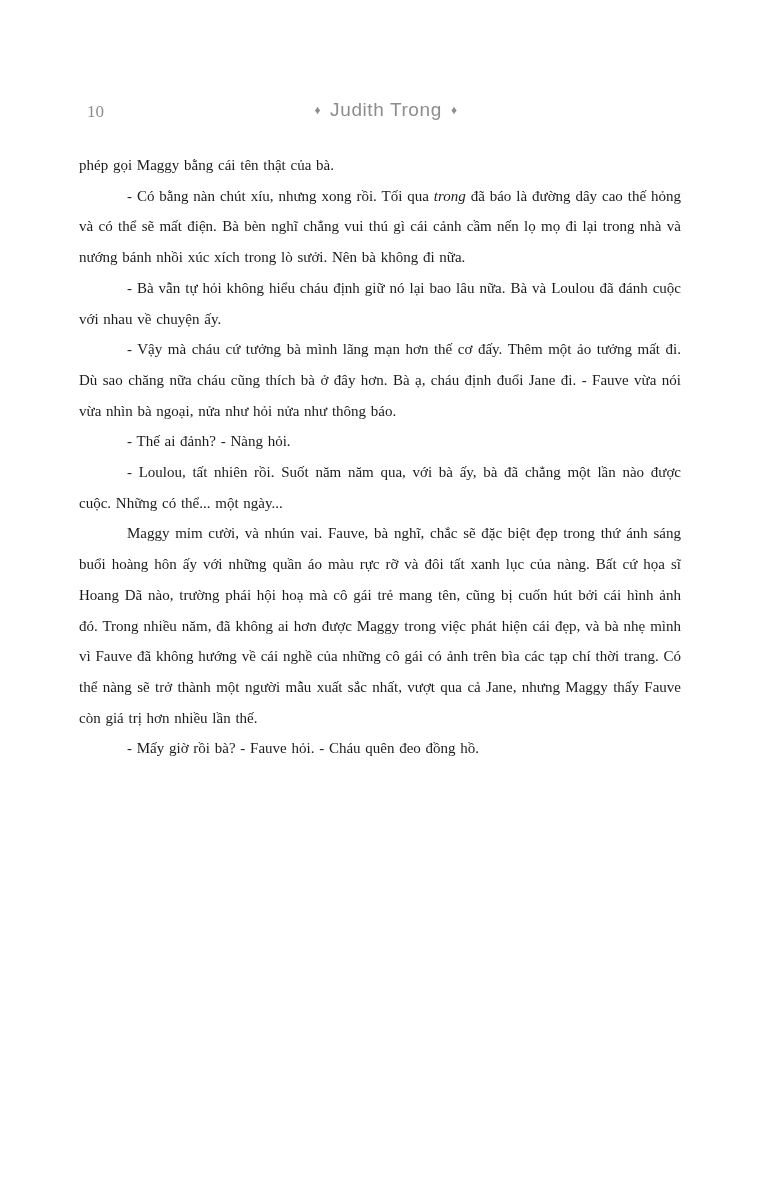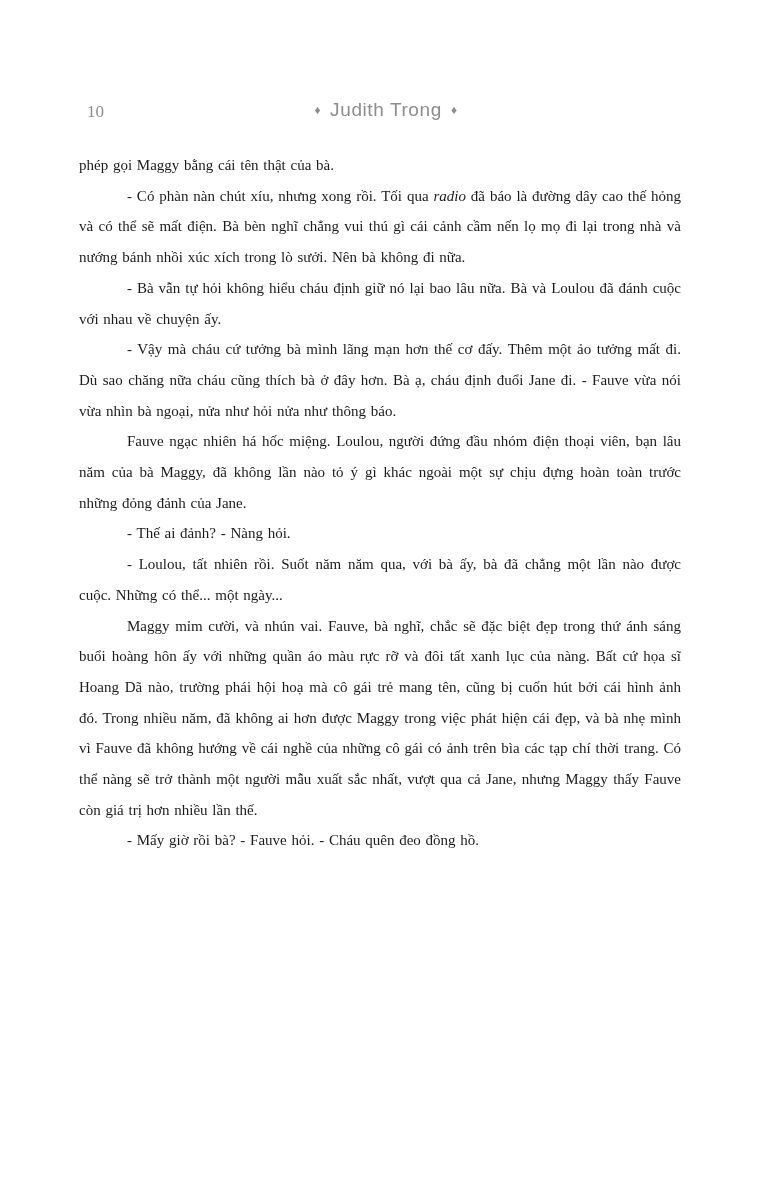--- a/index.html
+++ b/index.html
@@ -62,22 +62,21 @@
 
 <div class="page">
   <div class="header">
     <span class="page-number">10</span>
     <div class="running-head">
       <span class="ornament">♦</span><span>Judith Trong</span><span class="ornament">♦</span>
     </div>
   </div>
   <div class="content">
       <p class="para no-indent"><span>phép gọi Maggy bằng cái tên thật của bà.</span></p>
-      <p class="para"><span>- Có phàn nàn chút xíu, nhưng xong rồi. Tối qua </span><span class="italic">radio</span><span> đã báo là đường dây cao thế hỏng và có thể sẽ mất điện. Bà bèn nghĩ chẳng vui thú gì cái cảnh cầm nến lọ mọ đi lại trong nhà và nướng bánh nhồi xúc xích trong lò sưởi. Nên bà không đi nữa.</span></p>
+      <p class="para"><span>- Có bằng nàn chút xíu, nhưng xong rồi. Tối qua </span><span class="italic">trong</span><span> đã báo là đường dây cao thế hỏng và có thể sẽ mất điện. Bà bèn nghĩ chẳng vui thú gì cái cảnh cầm nến lọ mọ đi lại trong nhà và nướng bánh nhồi xúc xích trong lò sưởi. Nên bà không đi nữa.</span></p>
       <p class="para"><span>- Bà vẫn tự hỏi không hiểu cháu định giữ nó lại bao lâu nữa. Bà và Loulou đã đánh cuộc với nhau về chuyện ấy.</span></p>
       <p class="para"><span>- Vậy mà cháu cứ tưởng bà mình lãng mạn hơn thế cơ đấy. Thêm một ảo tưởng mất đi. Dù sao chăng nữa cháu cũng thích bà ở đây hơn. Bà ạ, cháu định đuổi Jane đi. - Fauve vừa nói vừa nhìn bà ngoại, nửa như hỏi nửa như thông báo.</span></p>
-      <p class="para"><span>Fauve ngạc nhiên há hốc miệng. Loulou, người đứng đầu nhóm điện thoại viên, bạn lâu năm của bà Maggy, đã không lần nào tỏ ý gì khác ngoài một sự chịu đựng hoàn toàn trước những đỏng đảnh của Jane.</span></p>
       <p class="para"><span>- Thế ai đảnh? - Nàng hỏi.</span></p>
       <p class="para"><span>- Loulou, tất nhiên rồi. Suốt năm năm qua, với bà ấy, bà đã chẳng một lần nào được cuộc. Những có thể... một ngày...</span></p>
       <p class="para"><span>Maggy mỉm cười, và nhún vai. Fauve, bà nghĩ, chắc sẽ đặc biệt đẹp trong thứ ánh sáng buổi hoàng hôn ấy với những quần áo màu rực rỡ và đôi tất xanh lục của nàng. Bất cứ họa sĩ Hoang Dã nào, trường phái hội hoạ mà cô gái trẻ mang tên, cũng bị cuốn hút bởi cái hình ảnh đó. Trong nhiều năm, đã không ai hơn được Maggy trong việc phát hiện cái đẹp, và bà nhẹ mình vì Fauve đã không hướng về cái nghề của những cô gái có ảnh trên bìa các tạp chí thời trang. Có thể nàng sẽ trở thành một người mẫu xuất sắc nhất, vượt qua cả Jane, nhưng Maggy thấy Fauve còn giá trị hơn nhiều lần thế.</span></p>
       <p class="para"><span>- Mấy giờ rồi bà? - Fauve hỏi. - Cháu quên đeo đồng hồ.</span></p>
     </div>
 </div>
 
 </body></html>

